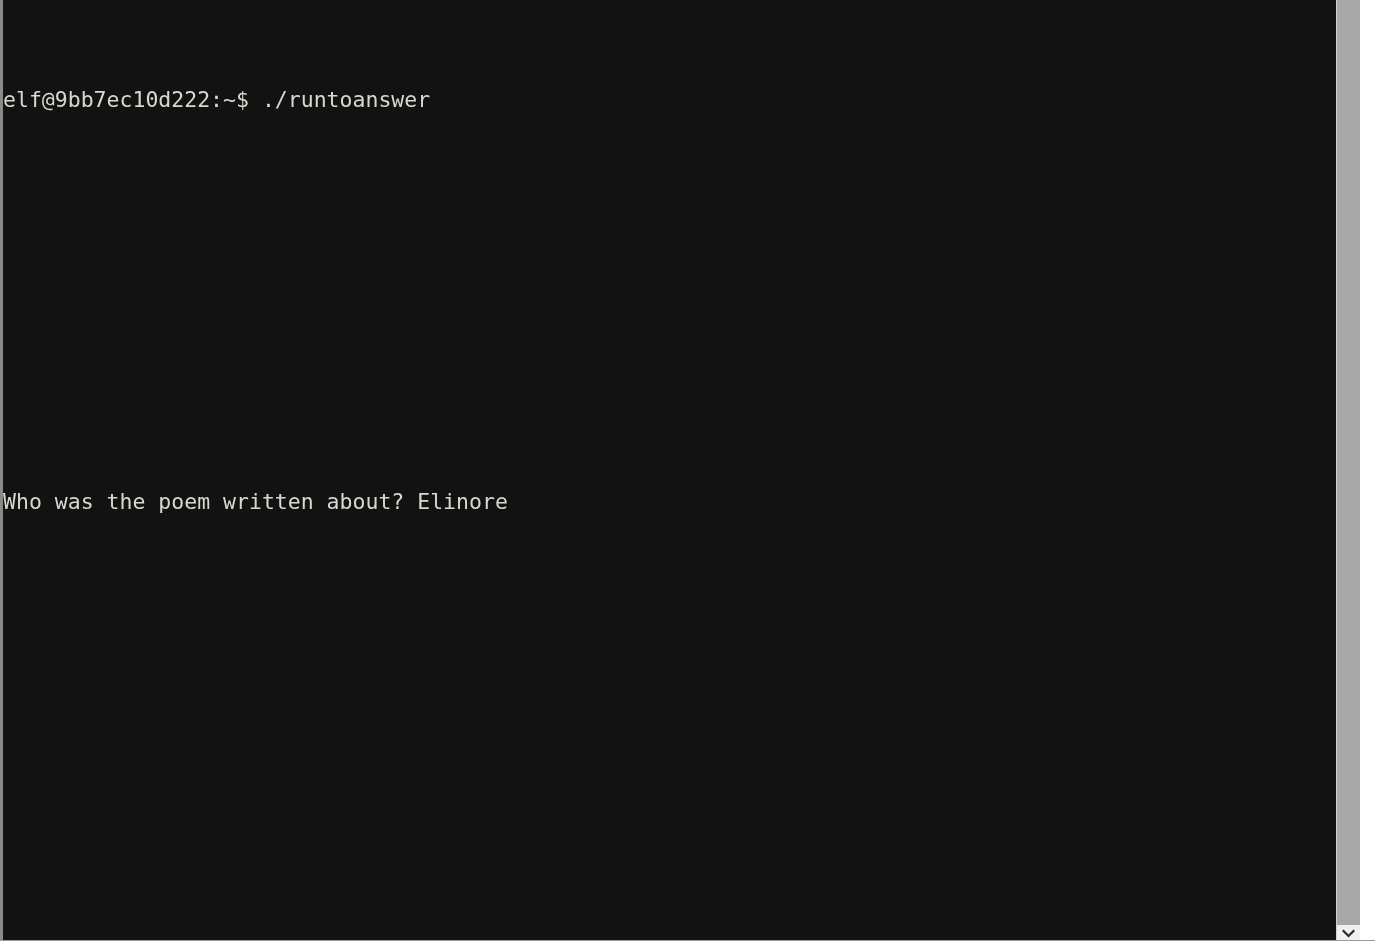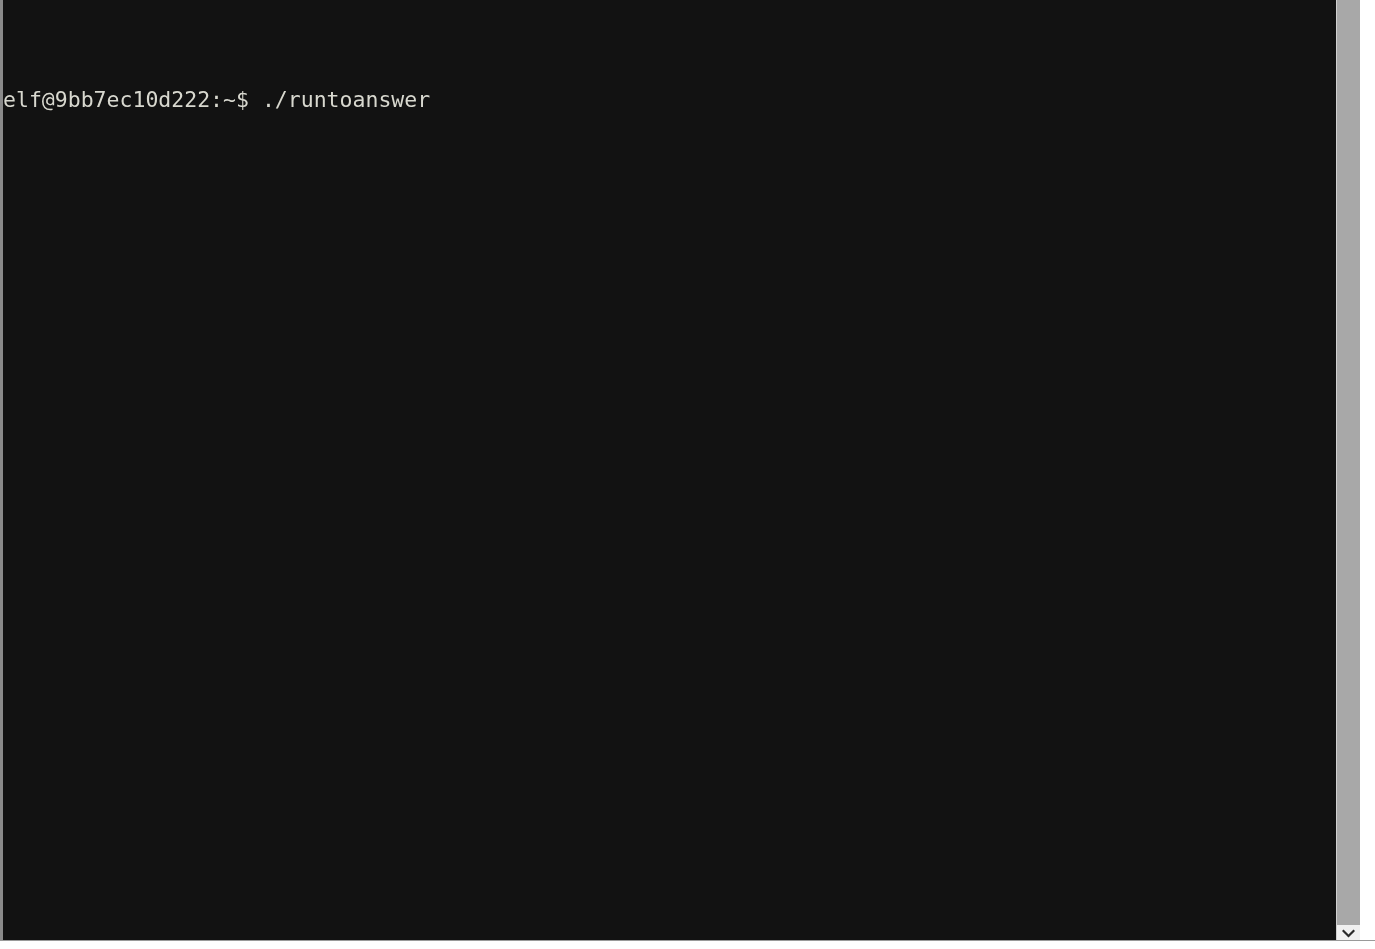--- a/index.html
+++ b/index.html
@@ -115,20 +115,21 @@
     <div id="terminal-left-gutter"></div>
 
     <div id="terminal-output">
 
       <div class="line">elf@9bb7ec10d222:~$ ./runtoanswer</div>
 
       <div class="blank"></div>
       <div class="blank"></div>
       <div class="blank"></div>
 
+      <div class="line">Who was the poem written about? Elinore</div>
 
       <div class="blank"></div>
       <div class="blank"></div>
       <div class="blank"></div>
 
       
 
       
 
       

